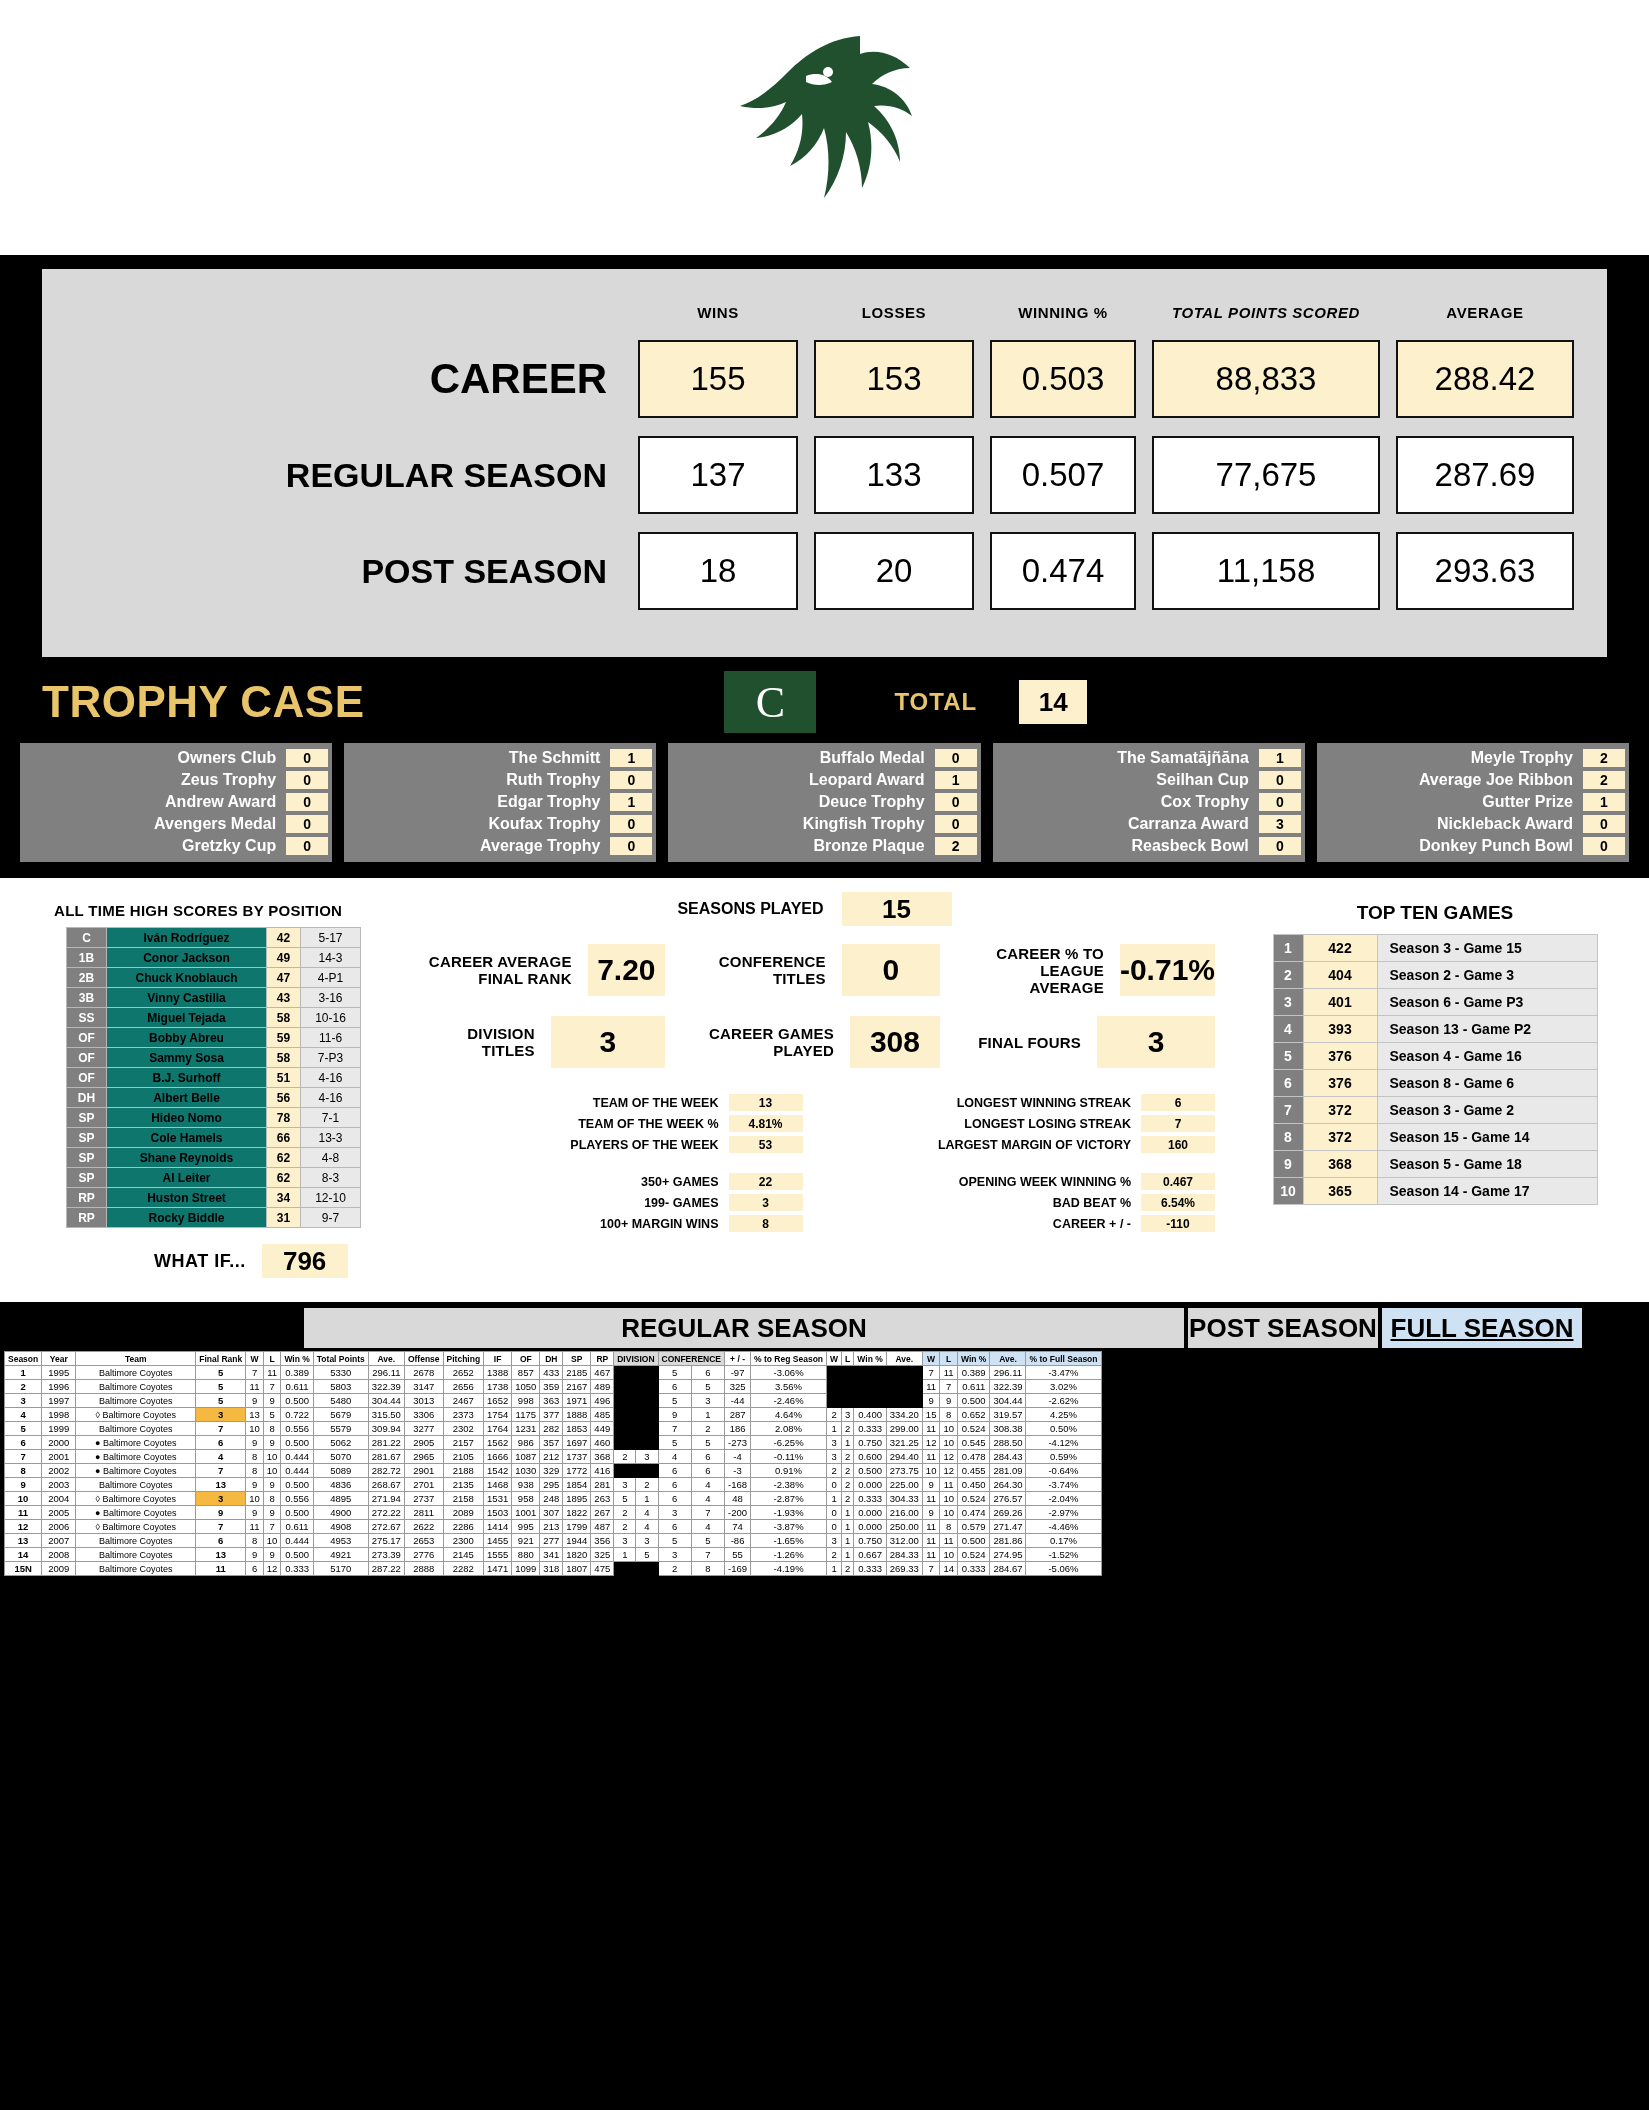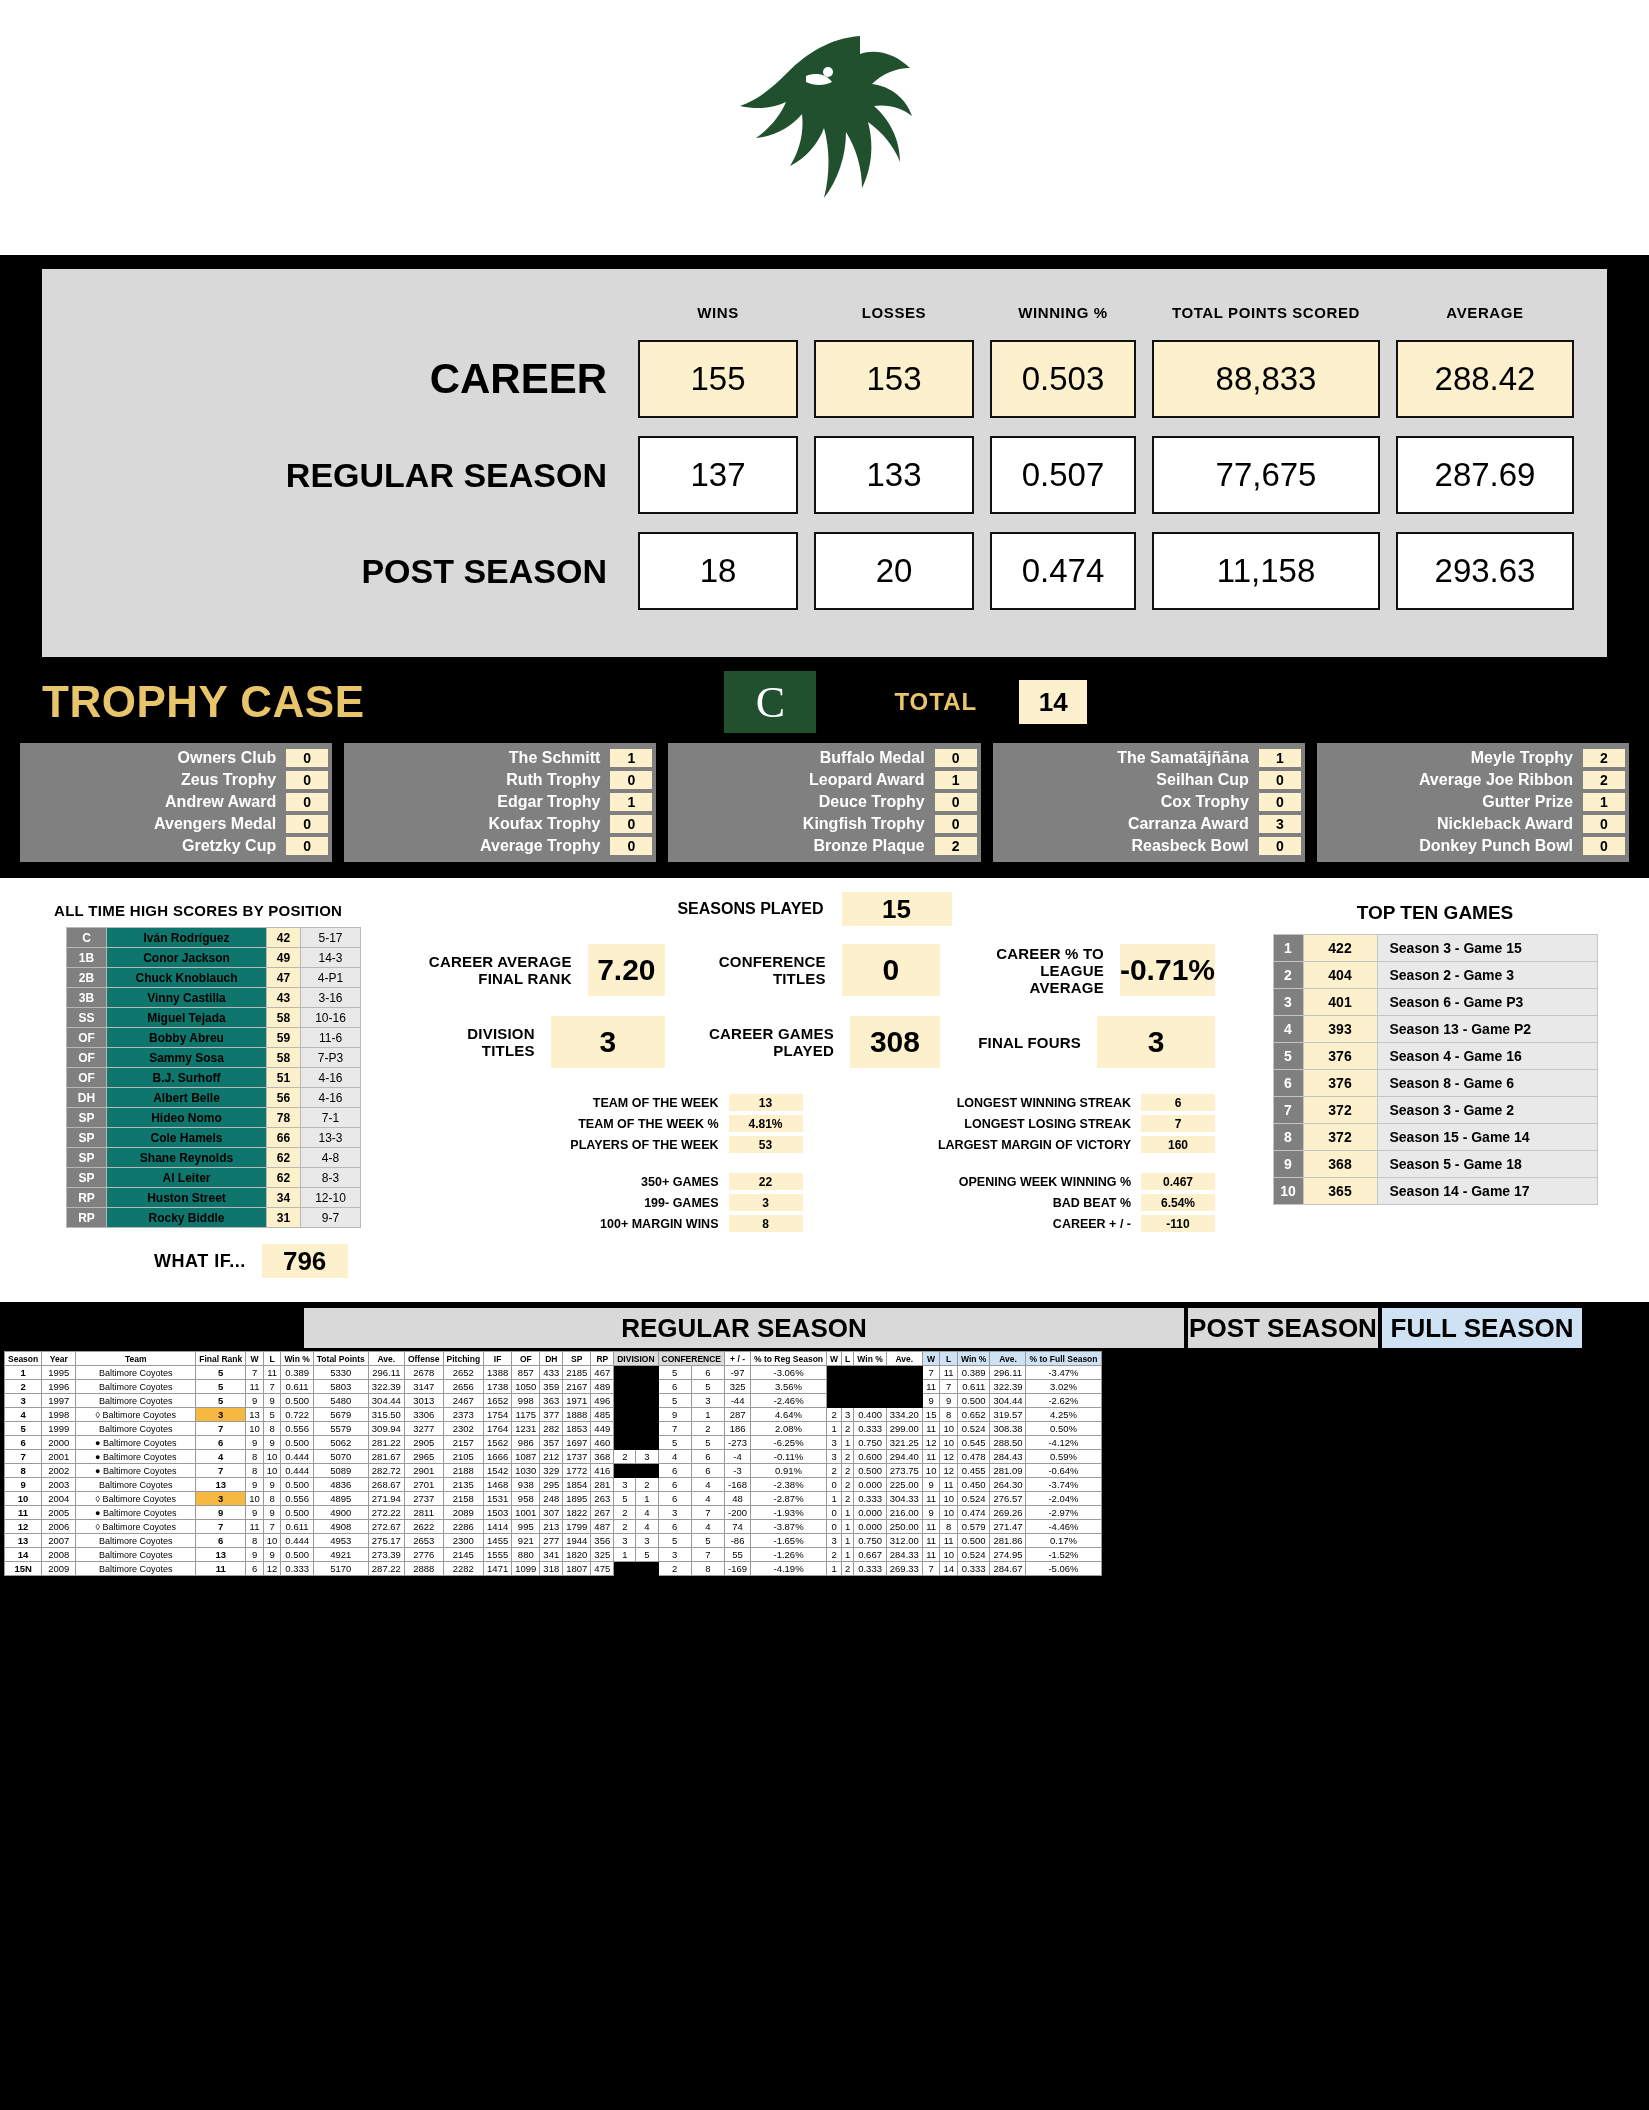--- a/index.html
+++ b/index.html
@@ -28,21 +28,21 @@
   }
   .stats-grid td.rowlabel.big { font-size:42px; }
   .cellbox {
     background:#fff; border:2px solid #111; height:78px;
     display:flex; align-items:center; justify-content:center;
     font-size:33px; font-weight:normal;
   }
   .cellbox.cream { background:#fdf0cd; }
   .col-narrow { width:162px; }
   .col-mid { width:148px; }
-  .col-wide { width:230px; }
+  .col-wide { width:230px;font-style:italic; }
   .col-avg { width:180px; }
 
   
   .trophy-header { display:flex; align-items:center; padding:6px 42px 10px 42px; background:#000; }
   .trophy-title { color:#e8c46a; font-size:44px; font-weight:bold; letter-spacing:.5px; }
   .trophy-spacer { flex:1; }
   .team-badge {
     width:92px; height:62px; background:#21502f; color:#fff; font-size:44px;
     font-family:"Liberation Serif", serif; display:flex; align-items:center; justify-content:center;
     margin-left:40px;
@@ -104,21 +104,21 @@
 
   
   .bottom { background:#000; padding:6px 4px 18px 4px; }
   .bandrow { display:flex; margin-left:300px; }
   .band {
     color:#000; font-size:26px; font-weight:bold; text-align:center;
     display:flex; align-items:center; justify-content:center; height:40px;
   }
   .band.rs { background:#d9d9d9; width:880px; }
   .band.ps { background:#d9d9d9; width:190px; margin-left:4px; }
-  .band.fs { background:#cfe2f3; width:200px; margin-left:4px; }
+  .band.fs { background:#cfe2f3; width:200px; margin-left:4px;text-decoration:underline; }
 
   table.data { border-collapse:collapse; font-size:9.5px; margin-top:3px; }
   table.data td, table.data th { border:1px solid #9a9a9a; padding:0 3px; height:14px; white-space:nowrap; }
   table.data thead th { background:#fff; font-weight:bold; text-align:center; font-size:8.5px; }
   table.data td { background:#fff; text-align:center; }
   td.season-no { font-weight:bold; text-align:right; width:22px; }
   td.year { text-align:left; width:34px; }
   td.team { background:#e9e9e9; text-align:center; width:120px; font-size:9px;}
   td.rank { font-weight:bold; width:28px; }
   td.rank.hl { background:#f5b942; }

